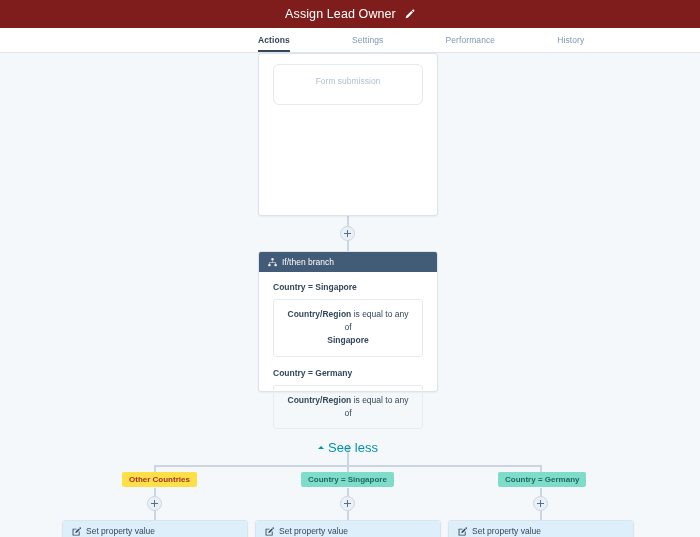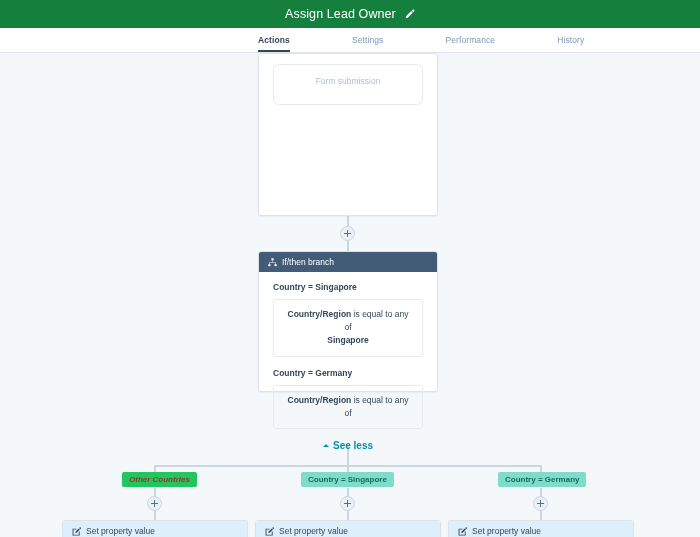--- a/index.html
+++ b/index.html
@@ -6,21 +6,21 @@
   html, body {
     width: 700px; height: 537px;
     font-family: "Liberation Sans", sans-serif;
     background: #f5f8fa;
     overflow: hidden;
   }
 
   
   .topbar {
     height: 28px;
-    background: #15803d;
+    background: #7f1d1d;
     display: flex; align-items: center; justify-content: center;
     position: relative;
   }
   .topbar-title {
     color: #ffffff;
     font-size: 12.5px;
     font-weight: 500;
     letter-spacing: .1px;
   }
   .edit-pencil {
@@ -147,22 +147,22 @@
   .branch-box {
     border: 1px solid #e5ebf0;
     border-radius: 3px;
     padding: 8px 10px;
     text-align: center;
     margin-bottom: 11px;
   }
   .see-less {
     display: flex; align-items: center; justify-content: center; gap: 4px;
     color: #0091ae;
-    font-size: 10px;
-    font-weight: 700;
+    font-size: 13px;
+    font-weight: 400;
     cursor: pointer;
     margin-top: 2px;
   }
   .chev-up {
     width: 0; height: 0;
     border-left: 3.5px solid transparent;
     border-right: 3.5px solid transparent;
     border-bottom: 3.5px solid #0091ae;
   }
 
@@ -170,21 +170,21 @@
   .badge {
     position: absolute;
     font-size: 8px;
     font-weight: 700;
     padding: 3px 7px;
     border-radius: 2px;
     white-space: nowrap;
     z-index: 4;
     cursor: pointer;
   }
-  .badge-other { background: #22c55e; color: #a4302d; font-style: italic; }
+  .badge-other { background: #fde047; color: #a4302d; }
   .badge-match { background: #7fdbca; color: #1b6b5d; }
 
   
   .action-card { position: absolute; width: 186px; height: 80px; top: 467px; }
   .action-head {
     background: #dceffb;
     color: #33475b;
     border-radius: 2px 2px 0 0;
   }
 </style>

